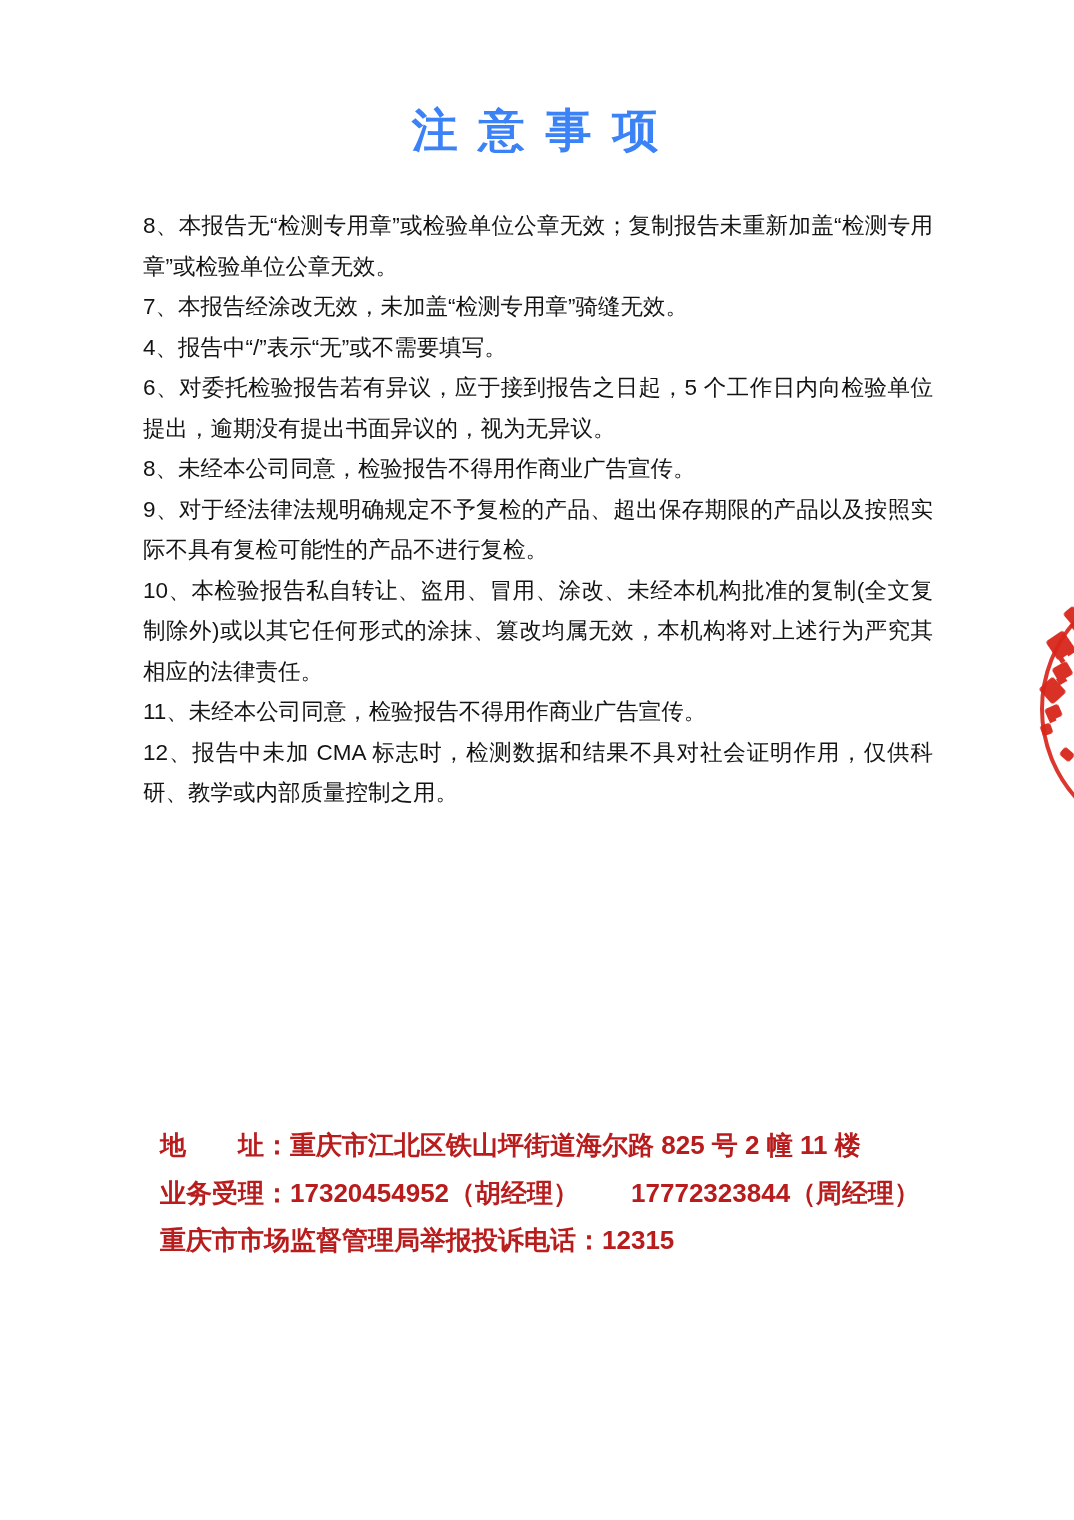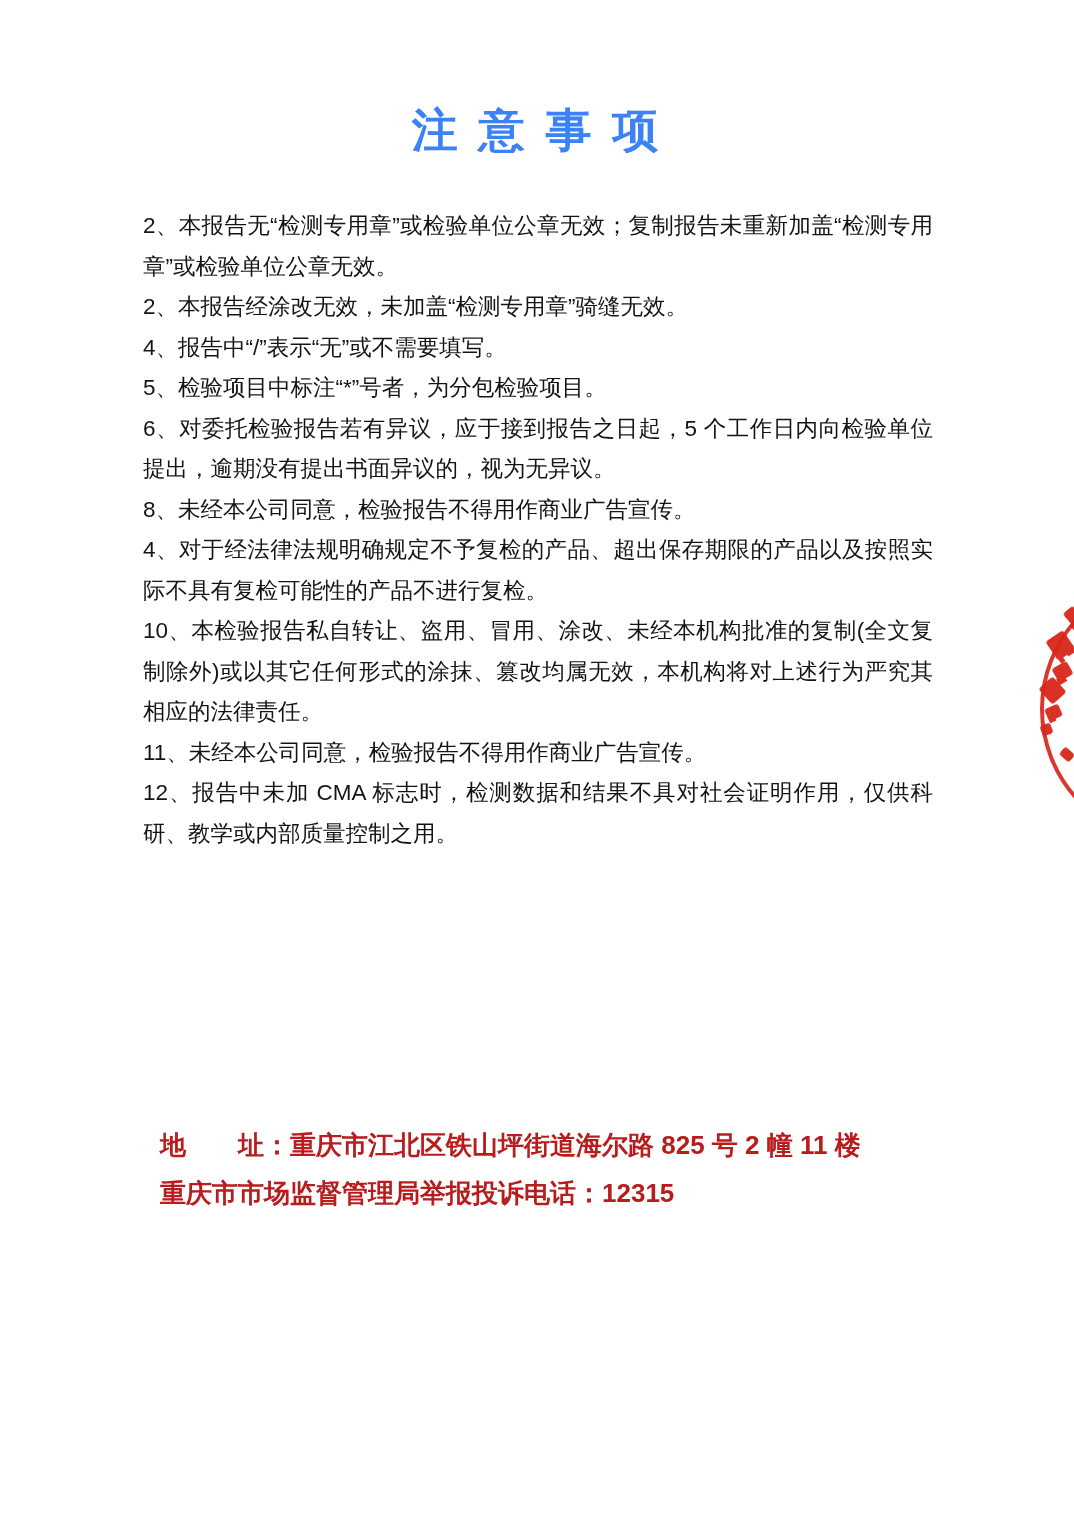--- a/index.html
+++ b/index.html
@@ -96,34 +96,34 @@
   .m7 { left: 26px; top: 176px; width: 10px; height: 13px; transform: rotate(-48deg); }
 </style>
 </head>
 <body>
 
 <div class="page">
 
   <h1 class="doc-title">注 意 事 项</h1>
 
   <div class="notes">
-    <p>2、本报告无“检测专用章”或检验单位公章无效；复制报告未重新加盖“检测专用章”或检验单位公章无效。</p>
-    <p>2、本报告经涂改无效，未加盖“检测专用章”骑缝无效。</p>
+    <p>8、本报告无“检测专用章”或检验单位公章无效；复制报告未重新加盖“检测专用章”或检验单位公章无效。</p>
+    <p>7、本报告经涂改无效，未加盖“检测专用章”骑缝无效。</p>
     <p>4、报告中“/”表示“无”或不需要填写。</p>
-    <p>5、检验项目中标注“*”号者，为分包检验项目。</p>
     <p>6、对委托检验报告若有异议，应于接到报告之日起，5 个工作日内向检验单位提出，逾期没有提出书面异议的，视为无异议。</p>
     <p>8、未经本公司同意，检验报告不得用作商业广告宣传。</p>
-    <p>4、对于经法律法规明确规定不予复检的产品、超出保存期限的产品以及按照实际不具有复检可能性的产品不进行复检。</p>
+    <p>9、对于经法律法规明确规定不予复检的产品、超出保存期限的产品以及按照实际不具有复检可能性的产品不进行复检。</p>
     <p>10、本检验报告私自转让、盗用、冒用、涂改、未经本机构批准的复制(全文复制除外)或以其它任何形式的涂抹、篡改均属无效，本机构将对上述行为严究其相应的法律责任。</p>
     <p>11、未经本公司同意，检验报告不得用作商业广告宣传。</p>
     <p>12、报告中未加 CMA 标志时，检测数据和结果不具对社会证明作用，仅供科研、教学或内部质量控制之用。</p>
   </div>
 
   <div class="contact">
     <div>地　　址：重庆市江北区铁山坪街道海尔路 825 号 2 幢 11 楼</div>
+    <div>业务受理：17320454952（胡经理）　　17772323844（周经理）</div>
     <div>重庆市市场监督管理局举报投诉电话：12315</div>
   </div>
 
   <div class="stamp">
     <div class="stamp-arc"></div>
     <div class="stamp-mark m1"></div>
     <div class="stamp-mark m2"></div>
     <div class="stamp-mark m3"></div>
     <div class="stamp-mark m4"></div>
     <div class="stamp-mark m5"></div>

